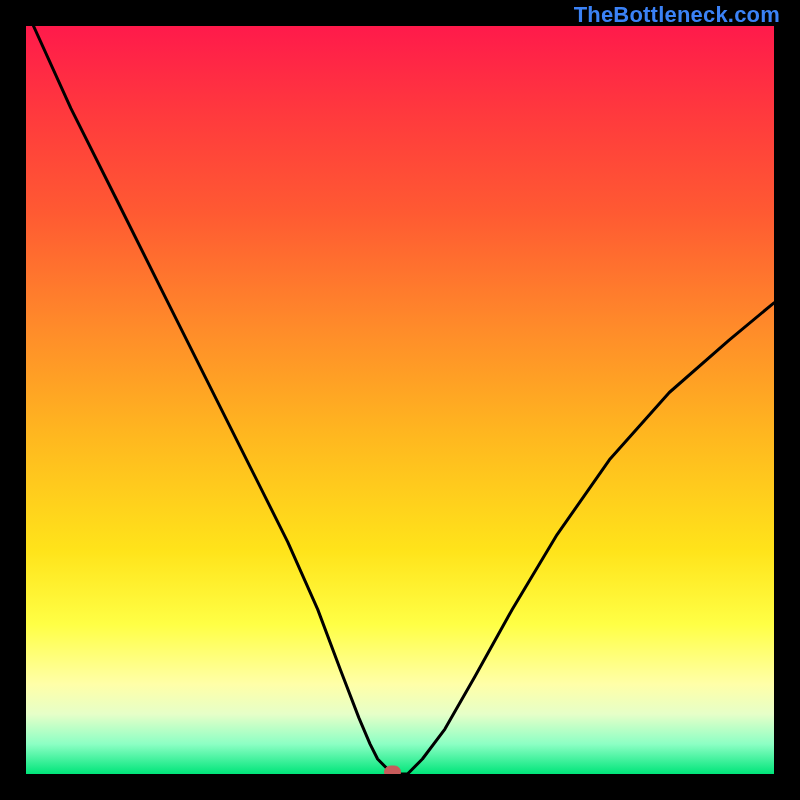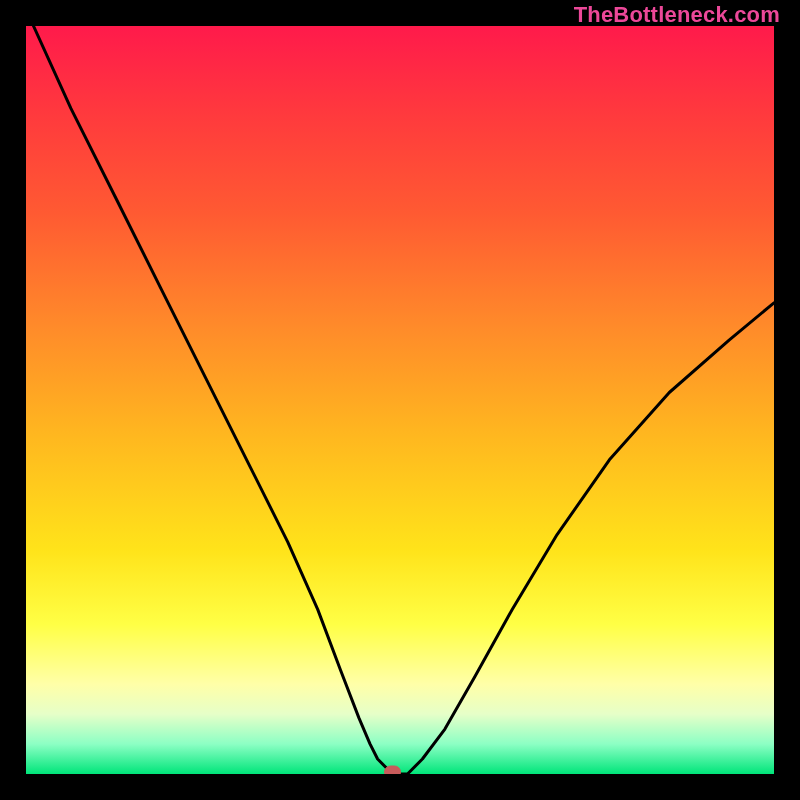--- a/index.html
+++ b/index.html
@@ -14,21 +14,21 @@
   .frame {
     position: relative;
     width: 800px;
     height: 800px;
     background: #000;
   }
   .watermark {
     position: absolute;
     top: 2px;
     right: 20px;
-    color: #ec4899;
+    color: #3b82f6;
     font-size: 22px;
     font-weight: 600;
     letter-spacing: 0.2px;
     z-index: 10;
     user-select: none;
   }
   .plot-area {
     position: absolute;
     left: 26px;
     top: 26px;

